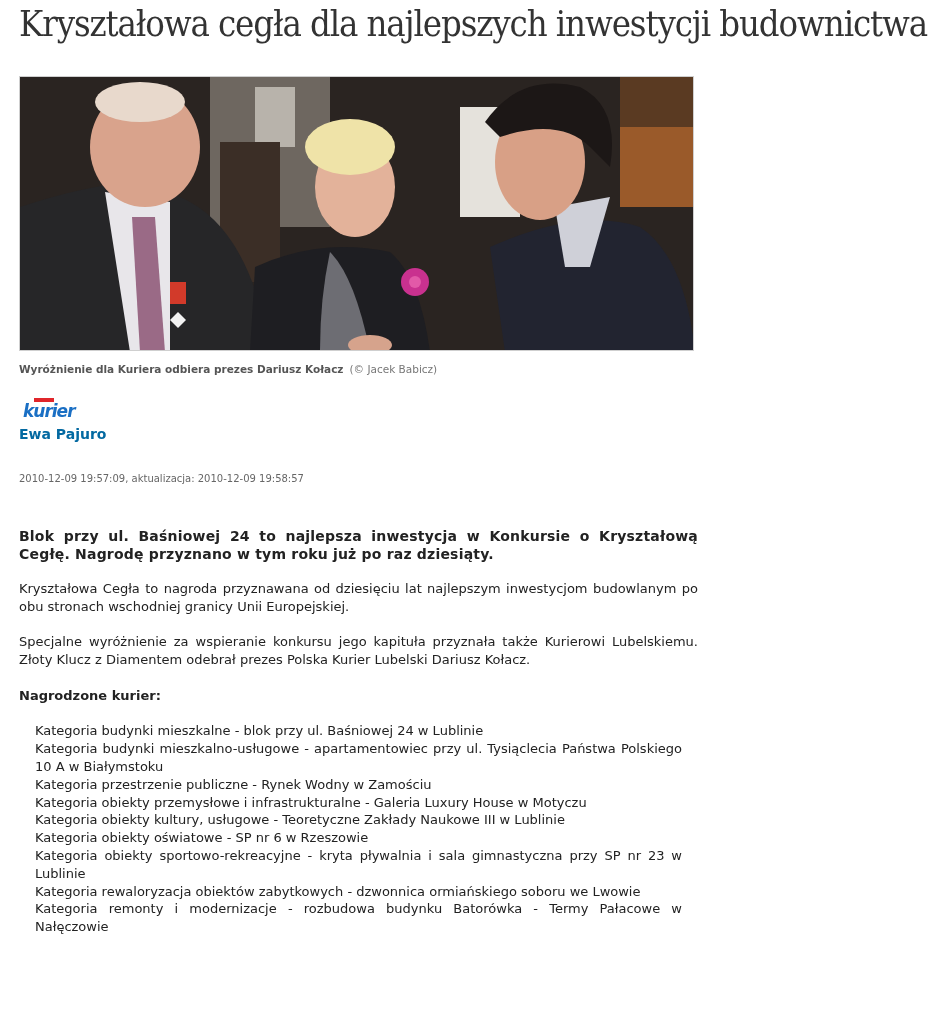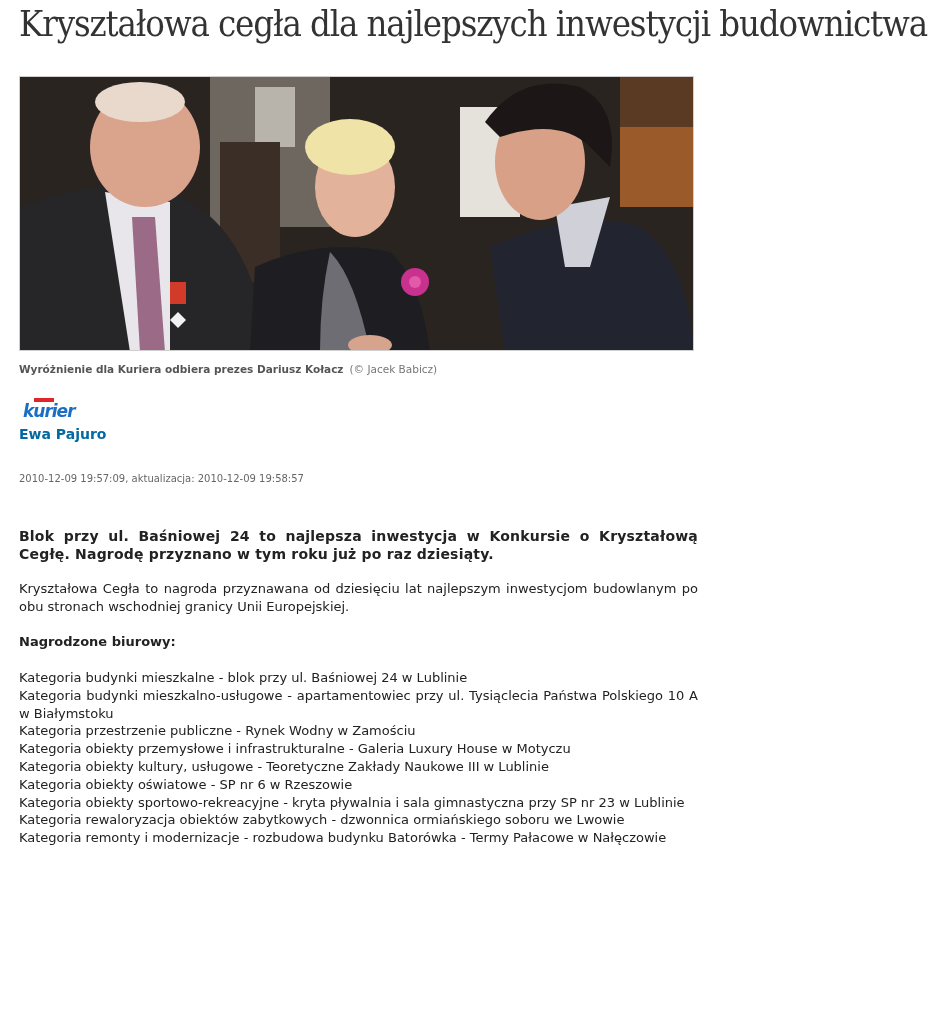--- a/index.html
+++ b/index.html
@@ -32,21 +32,21 @@
     font-size:10px; color:#666;
   }
   .article {
     position:absolute; left:19px; top:527px; width:679px;
     font-family:"DejaVu Sans", sans-serif; font-size:13px; line-height:17.8px;
     color:#222; text-align:justify;
   }
   .article p { margin:0 0 17.8px 0; }
   .lead { font-weight:bold; font-size:14px; line-height:18px; letter-spacing:0.2px; margin-bottom:17px !important; }
   .subhead { font-weight:bold; }
-  .cat-list { margin:0; padding:0; list-style:none; }
+  .cat-list { margin:16px; padding:0; list-style:none; }
   .cat-list li { margin:0; text-align:justify; }
 </style>
 </head>
 <body>
 
 <h1 class="title">Kryształowa cegła dla najlepszych inwestycji budownictwa</h1>
 
 <div class="photo" title="Three people at an award ceremony: an older man with a medal, a blonde woman with a pink flower, and a young man in a dark suit">
   <svg width="675" height="275" viewBox="0 0 675 275">
 
@@ -92,21 +92,22 @@
   </svg>
 </div>
 
 <div class="author">Ewa Pajuro</div>
 
 <div class="dates">2010-12-09 19:57:09, aktualizacja: 2010-12-09 19:58:57</div>
 
 <div class="article">
   <p class="lead">Blok przy ul. Baśniowej 24 to najlepsza inwestycja w Konkursie o Kryształową Cegłę. Nagrodę przyznano w tym roku już po raz dziesiąty.</p>
   <p>Kryształowa Cegła to nagroda przyznawana od dziesięciu lat najlepszym inwestycjom budowlanym po obu stronach wschodniej granicy Unii Europejskiej.</p>
-  <p class="subhead">Nagrodzone biurowy:</p>
+  <p>Specjalne wyróżnienie za wspieranie konkursu jego kapituła przyznała także Kurierowi Lubelskiemu. Złoty Klucz z Diamentem odebrał prezes Polska Kurier Lubelski Dariusz Kołacz.</p>
+  <p class="subhead">Nagrodzone kurier:</p>
   <ul class="cat-list">
     <li>Kategoria budynki mieszkalne - blok przy ul. Baśniowej 24 w Lublinie</li>
     <li>Kategoria budynki mieszkalno-usługowe - apartamentowiec przy ul. Tysiąclecia Państwa Polskiego 10 A w Białymstoku</li>
     <li>Kategoria przestrzenie publiczne - Rynek Wodny w Zamościu</li>
     <li>Kategoria obiekty przemysłowe i infrastrukturalne - Galeria Luxury House w Motyczu</li>
     <li>Kategoria obiekty kultury, usługowe - Teoretyczne Zakłady Naukowe III w Lublinie</li>
     <li>Kategoria obiekty oświatowe - SP nr 6 w Rzeszowie</li>
     <li>Kategoria obiekty sportowo-rekreacyjne - kryta pływalnia i sala gimnastyczna przy SP nr 23 w Lublinie</li>
     <li>Kategoria rewaloryzacja obiektów zabytkowych - dzwonnica ormiańskiego soboru we Lwowie</li>
     <li>Kategoria remonty i modernizacje - rozbudowa budynku Batorówka - Termy Pałacowe w Nałęczowie</li>

